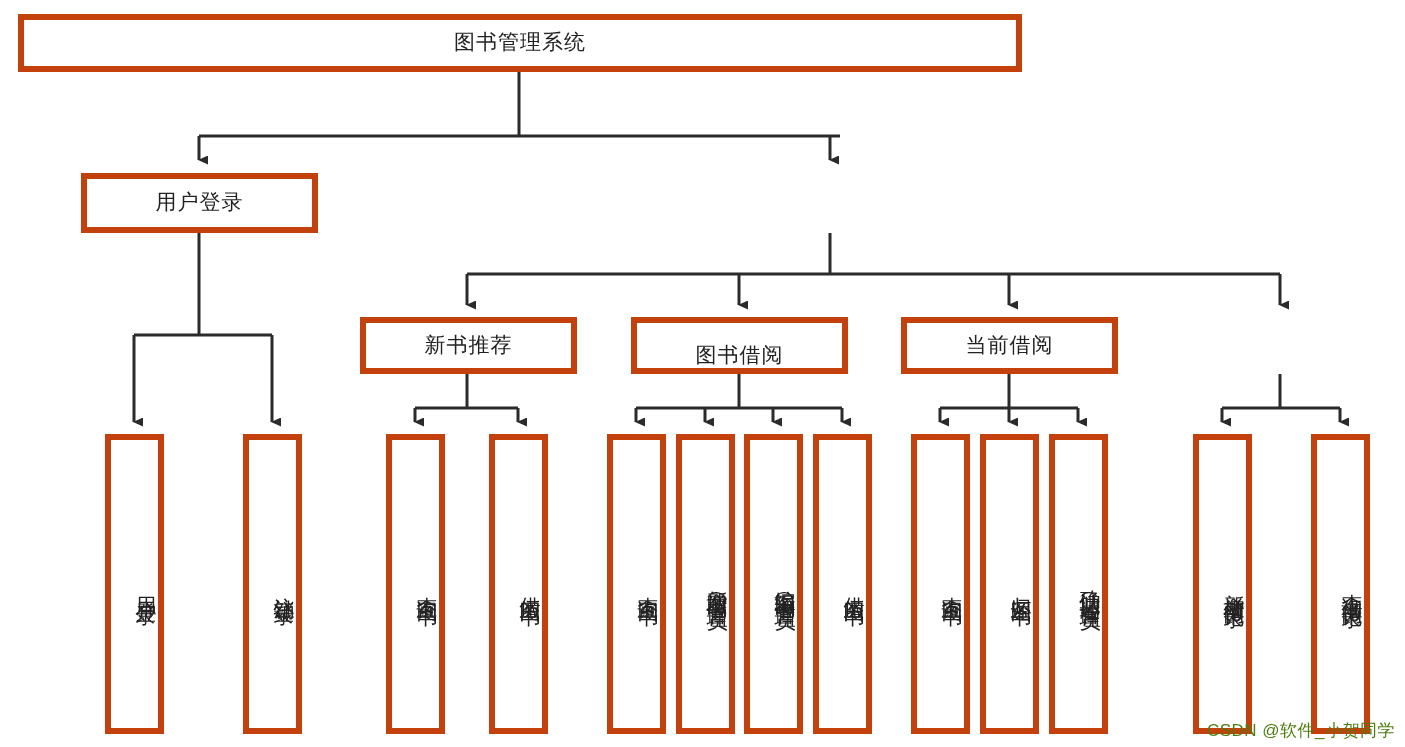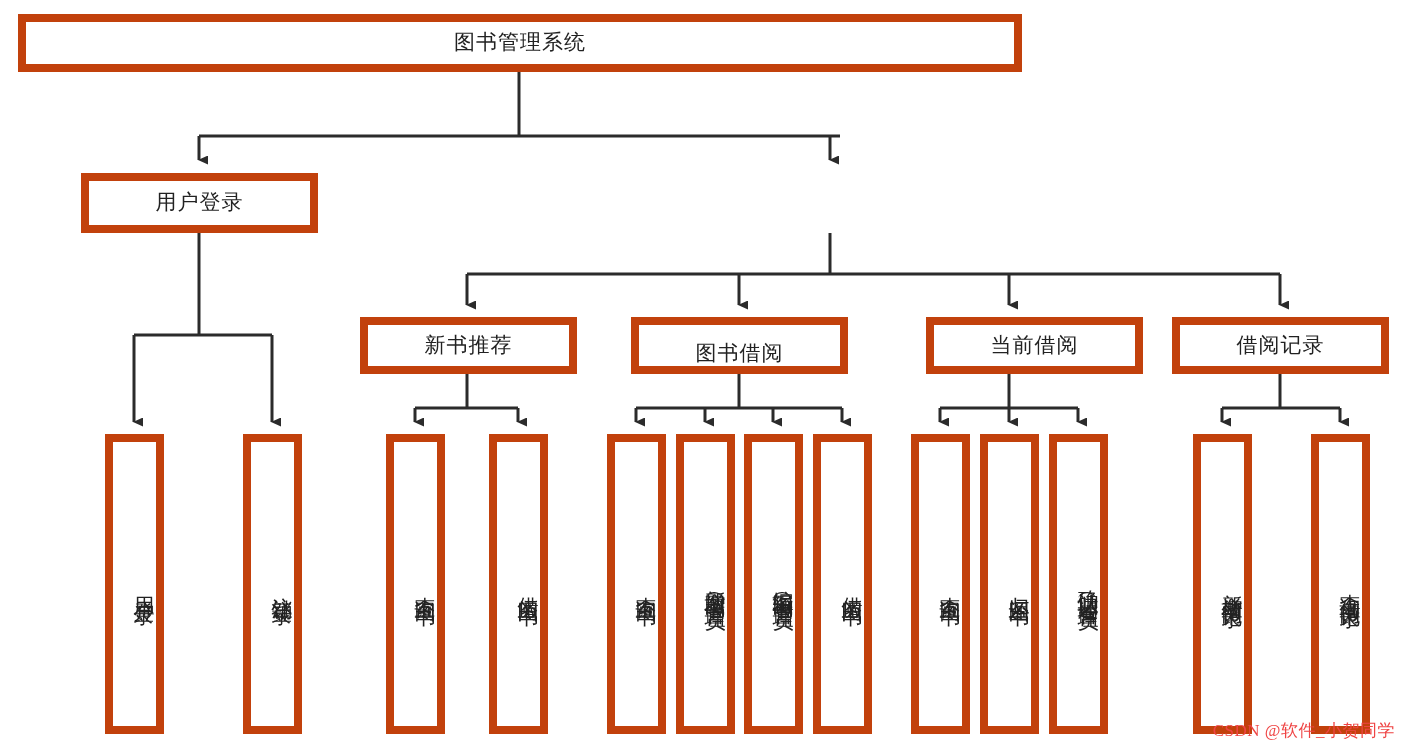--- a/index.html
+++ b/index.html
@@ -23,21 +23,21 @@
     left: 0;
     top: 0;
     width: 1405px;
     height: 747px;
     pointer-events: none;
   }
   .node {
     position: absolute;
     box-sizing: border-box;
     background: #ffffff;
-    border: 8px solid #c2410c;
+    border: 6px solid #c2410c;
     display: flex;
     align-items: center;
     justify-content: center;
     color: #222222;
     z-index: 2;
   }
   .node.horiz {
     font-size: 21px;
     line-height: 1.2;
     letter-spacing: 1px;
@@ -56,25 +56,25 @@
   }
   .node.vert .label {
     writing-mode: vertical-rl;
     text-orientation: upright;
   }
   #watermark {
     position: absolute;
     right: 10px;
     bottom: 5px;
     font-size: 17px;
-    color: #ef4444;
+    color: #4d7c0f;
     letter-spacing: 0.5px;
     z-index: 5;
     white-space: nowrap;
-    font-family: Liberation Serif, serif;
+    font-family: Liberation Sans, sans-serif;
   }
 </style>
 </head>
 <body>
 
 <div id="canvas">
 
   <svg id="edges" viewBox="0 0 1405 747" width="1405" height="747" xmlns="http://www.w3.org/2000/svg">
     <defs>
       <marker id="arrowhead" markerWidth="9" markerHeight="10" refX="4.5" refY="9" orient="auto" markerUnits="userSpaceOnUse">
@@ -132,25 +132,22 @@
   <div class="node horiz" style="left:81px; top:173px; width:237px; height:60px;">
     <span class="label">用户登录</span>
   </div>
 
   <div class="node horiz" style="left:360px; top:317px; width:217px; height:57px;">
     <span class="label">新书推荐</span>
   </div>
   <div class="node horiz" style="left:631px; top:317px; width:217px; height:57px;align-items:flex-end;">
     <span class="label">图书借阅</span>
   </div>
-  <div class="node horiz" style="left:901px; top:317px; width:217px; height:57px;margin-left:25px;">
+  <div class="node horiz" style="left:901px; top:317px; width:217px; height:57px;">
     <span class="label">当前借阅</span>
-  </div>
-  <div class="node horiz" style="left:1172px; top:317px; width:217px; height:57px;">
-    <span class="label">借阅记录</span>
   </div>
 
   <div class="node vert" style="left:105px; top:434px; width:59px; height:300px;">
     <span class="label">用户登录</span>
   </div>
   <div class="node vert" style="left:243px; top:434px; width:59px; height:300px;">
     <span class="label">注销登录</span>
   </div>
 
   <div class="node vert" style="left:386px; top:434px; width:59px; height:300px;">

